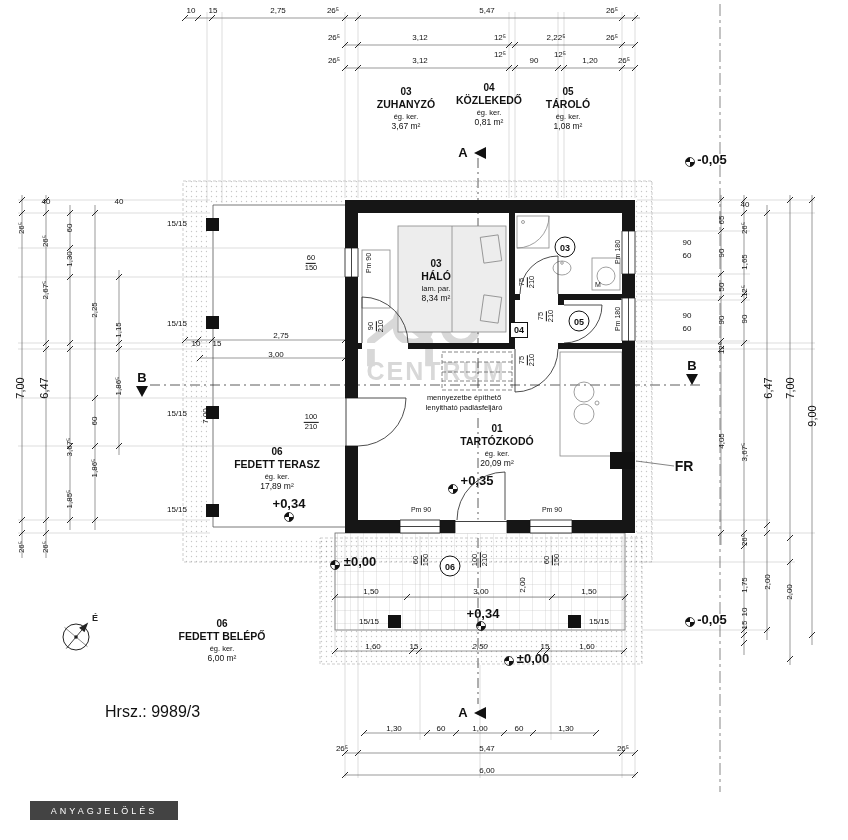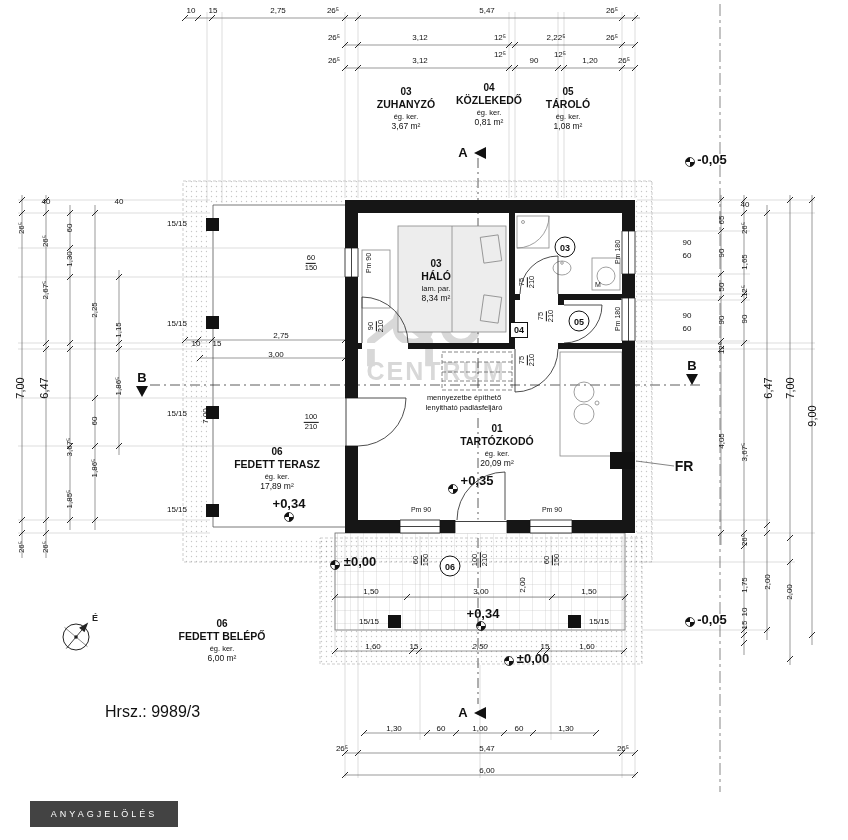--- a/index.html
+++ b/index.html
@@ -26,21 +26,21 @@
         font-size:7.5px;line-height:1.35;text-align:center;background:#fff;padding:1px 3px}
   .note span{display:block}
   .watermark{position:absolute;left:350px;top:308px;width:172px;text-align:center;
              color:#d8d8d8;z-index:1;user-select:none}
   .wm-oc{font-size:60px;font-weight:bold;letter-spacing:1px;line-height:.9;margin-top:-10px}
   .wm-1{font-size:25px;font-weight:bold;letter-spacing:4px;margin-top:8px}
   .wm-2{font-size:25px;font-weight:bold;letter-spacing:2px;margin-top:5px}
   .hrsz{position:absolute;left:105px;top:703px;font-size:16px;z-index:3}
   .bar{position:absolute;background:#434343;color:#fff;display:flex;align-items:center;
        justify-content:center;z-index:4;white-space:pre}
-  .bar-legend{left:30px;top:801px;width:148px;height:26px;font-size:9px;letter-spacing:3px}
+  .bar-legend{left:30px;top:801px;width:148px;height:19px;font-size:9px;letter-spacing:3px}
   .bar-title{left:308px;top:800px;width:414px;height:31px;font-size:15px;letter-spacing:1px}
   .compass-label{position:absolute;left:95px;top:618px;font-size:9px;font-weight:bold;
                  transform:translate(-50%,-50%);z-index:3;color:#222}
 </style>
 </head>
 <body>
 
 <div class="canvas">
 
   <div class="watermark">

